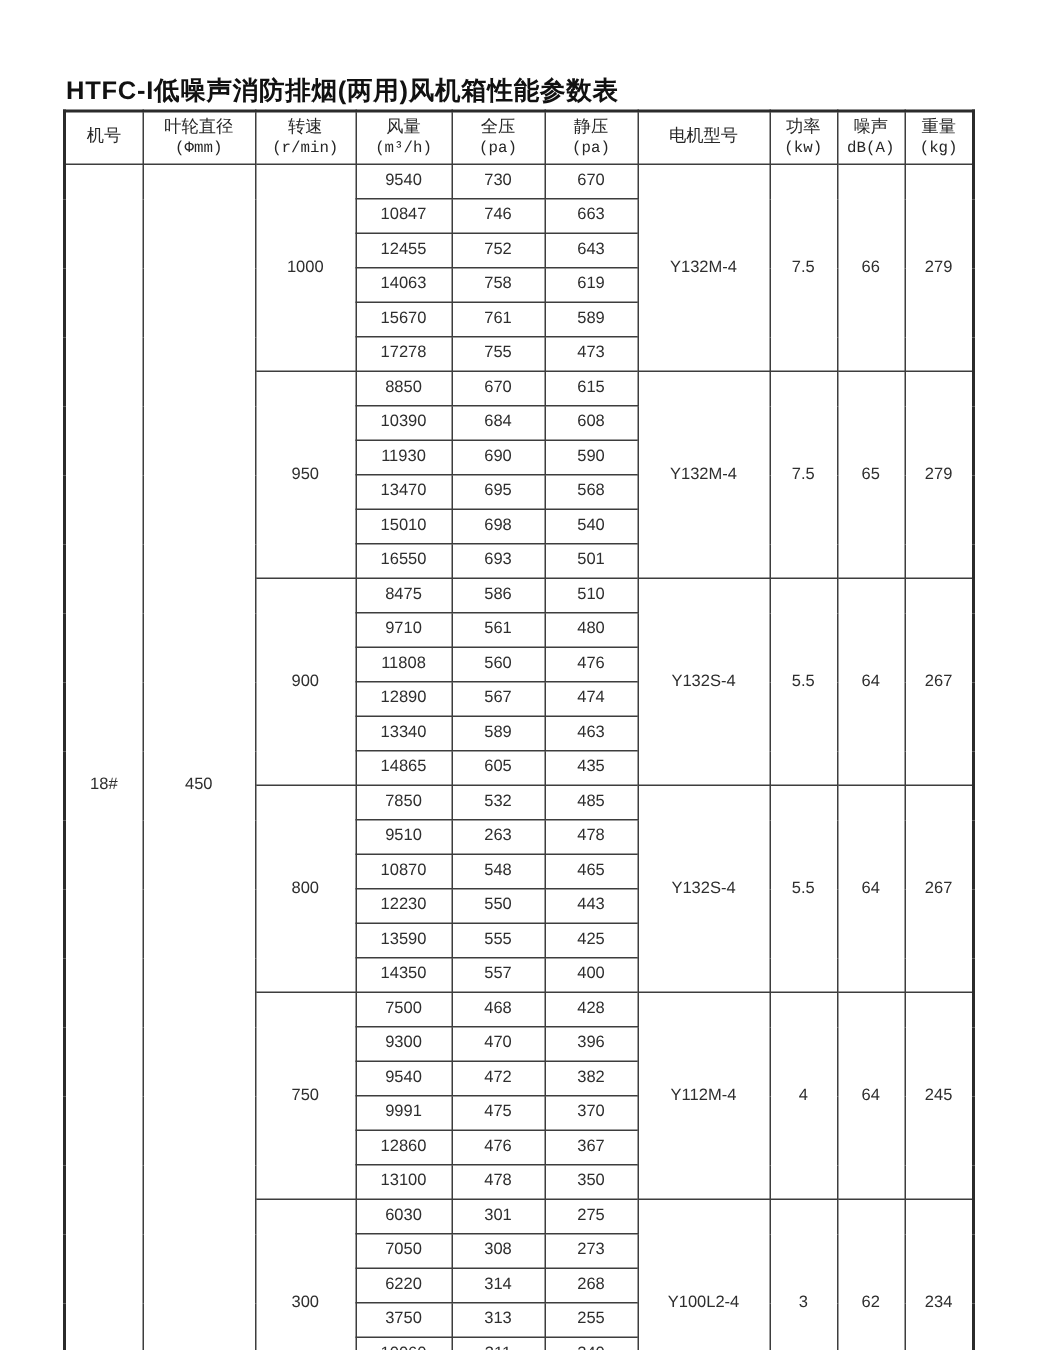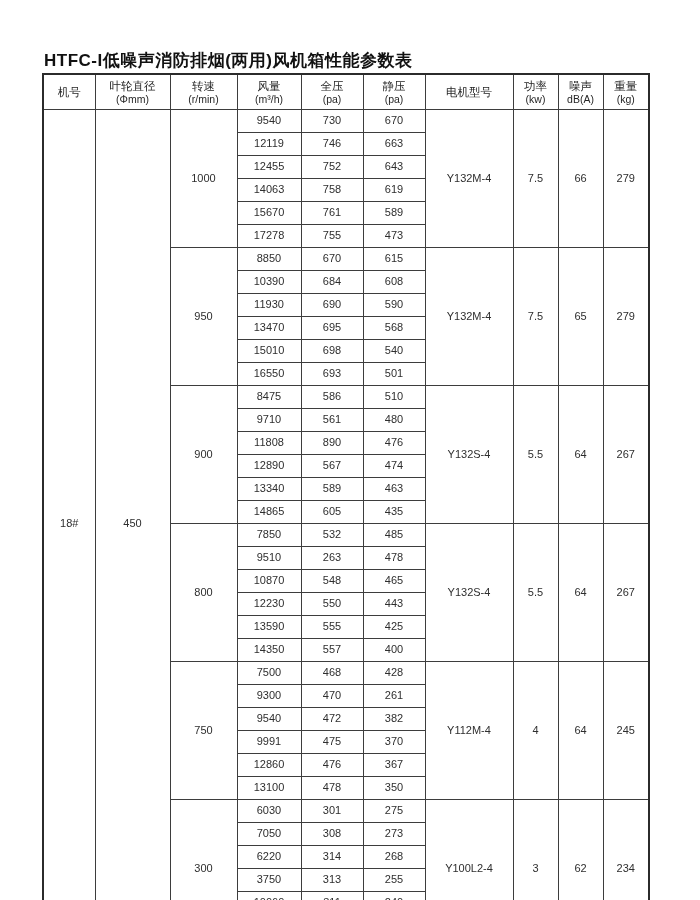--- a/index.html
+++ b/index.html
@@ -45,20 +45,21 @@
     color: #2e2e2e;
     font-size: 11px;
     line-height: 1.2;
     overflow: hidden;
     white-space: nowrap;
   }
   table.perf thead th {
     height: 34px;
     font-weight: 400;
     color: #262626;
+    font-family: Liberation Mono, monospace;
   }
   .hdr-main {
     display: block;
     font-size: 11.5px;
     line-height: 1.25;
   }
   .hdr-sub {
     display: block;
     font-size: 10.5px;
     line-height: 1.15;
@@ -138,21 +139,21 @@
         <td rowspan="6">1000</td>
         <td>9540</td>
         <td>730</td>
         <td>670</td>
         <td rowspan="6">Y132M-4</td>
         <td rowspan="6">7.5</td>
         <td rowspan="6">66</td>
         <td rowspan="6">279</td>
       </tr>
       <tr>
-          <td>12119</td>
+          <td>10847</td>
           <td>746</td>
           <td>663</td>
         </tr>
       <tr>
           <td>12455</td>
           <td>752</td>
           <td>643</td>
         </tr>
       <tr>
           <td>14063</td>
@@ -216,21 +217,21 @@
         <td rowspan="6">64</td>
         <td rowspan="6">267</td>
       </tr>
       <tr>
           <td>9710</td>
           <td>561</td>
           <td>480</td>
         </tr>
       <tr>
           <td>11808</td>
-          <td>890</td>
+          <td>560</td>
           <td>476</td>
         </tr>
       <tr>
           <td>12890</td>
           <td>567</td>
           <td>474</td>
         </tr>
       <tr>
           <td>13340</td>
           <td>589</td>
@@ -284,21 +285,21 @@
         <td>468</td>
         <td>428</td>
         <td rowspan="6">Y112M-4</td>
         <td rowspan="6">4</td>
         <td rowspan="6">64</td>
         <td rowspan="6">245</td>
       </tr>
       <tr>
           <td>9300</td>
           <td>470</td>
-          <td>261</td>
+          <td>396</td>
         </tr>
       <tr>
           <td>9540</td>
           <td>472</td>
           <td>382</td>
         </tr>
       <tr>
           <td>9991</td>
           <td>475</td>
           <td>370</td>

